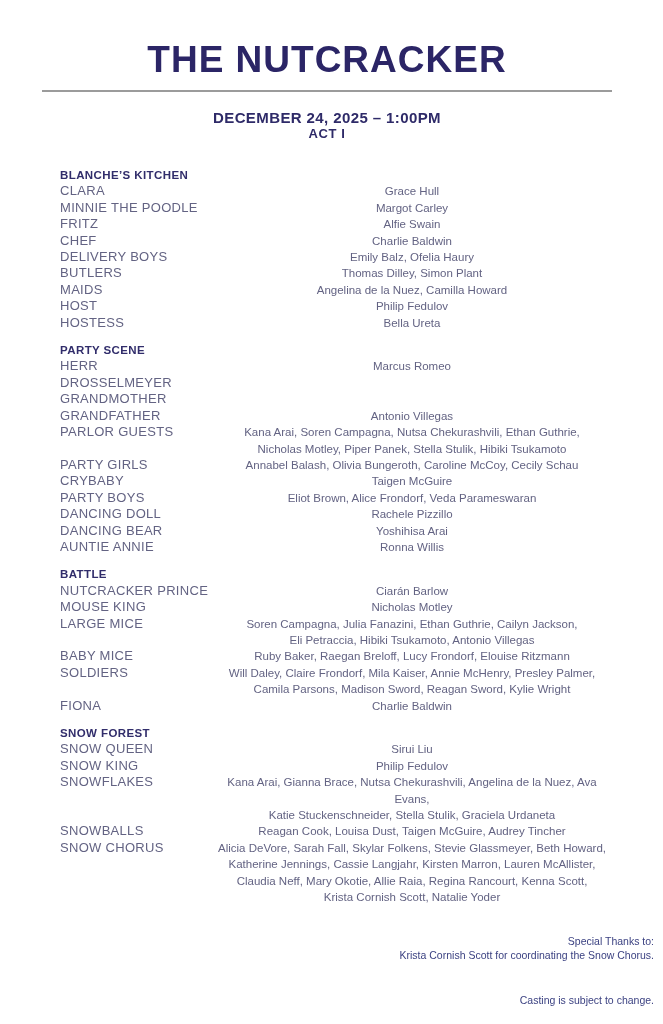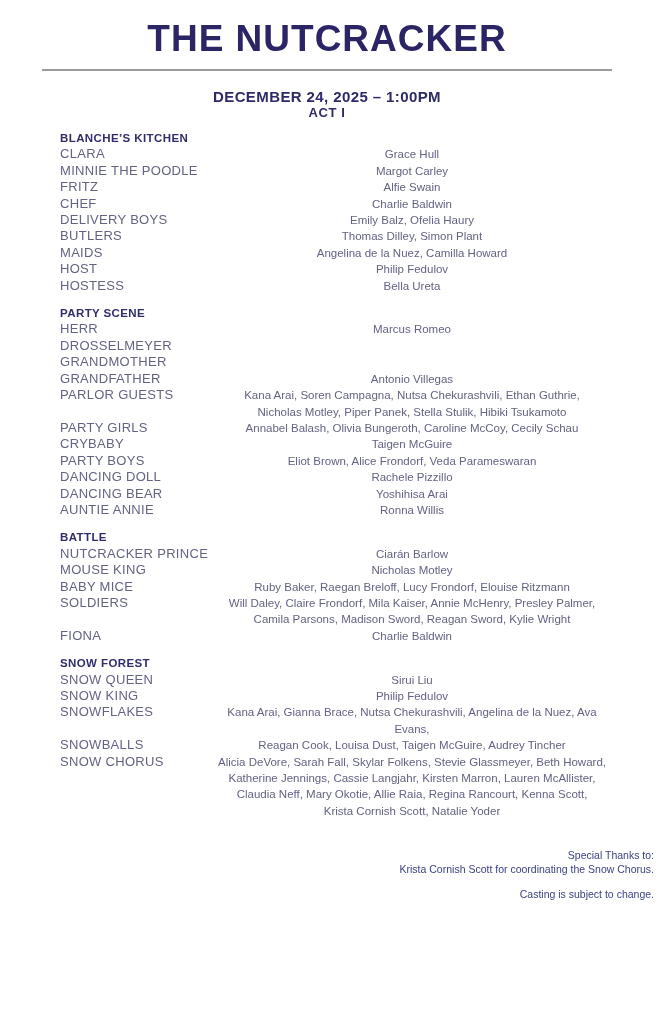--- a/index.html
+++ b/index.html
@@ -11,21 +11,21 @@
     width: 663px;
     height: 1024px;
     font-family: "Liberation Sans", sans-serif;
     color: #636383;
     overflow: hidden;
   }
   .page {
     width: 654px;
     height: 1024px;
     box-sizing: border-box;
-    padding-top: 18px;
+    padding-top: 39px;
   }
   .show-title {
     text-align: center;
     font-size: 37px;
     font-weight: bold;
     letter-spacing: 1px;
     color: #2b2566;
     line-height: 42px;
   }
   .title-rule {
@@ -44,21 +44,21 @@
     color: #2e2a68;
   }
   .act-heading {
     text-align: center;
     font-size: 13px;
     font-weight: bold;
     letter-spacing: 0.6px;
     color: #2e2a68;
   }
   .cast-list {
-    margin-top: 10px;
+    margin-top: 26px;
     padding: 0 40px 0 60px;
   }
   .cast-section {
     margin-top: 11px;
   }
   .cast-section:first-child {
     margin-top: 0;
   }
   .section-heading {
     font-size: 11.5px;
@@ -87,21 +87,21 @@
     text-align: center;
   }
   .footer {
     margin-top: 30px;
     text-align: right;
     font-size: 10.5px;
     color: #3c4282;
     line-height: 13.5px;
   }
   .footer .casting-note {
-    margin-top: 12px;
+    margin-top: 32px;
   }
 </style>
 </head>
 <body>
 
 <div class="page">
   <div class="show-title">THE NUTCRACKER</div>
   <hr class="title-rule">
   <div class="show-datetime">DECEMBER 24, 2025 – 1:00PM</div>
   <div class="act-heading">ACT I</div>
@@ -233,20 +233,27 @@
             <div class="name-line">Ciarán Barlow</div>
           </div>
         </div>
         <div class="cast-row">
           <div class="role">MOUSE KING</div>
           <div class="names">
             <div class="name-line">Nicholas Motley</div>
           </div>
         </div>
         <div class="cast-row">
+          <div class="role">LARGE MICE</div>
+          <div class="names">
+            <div class="name-line">Soren Campagna, Julia Fanazini, Ethan Guthrie, Cailyn Jackson,</div>
+            <div class="name-line">Eli Petraccia, Hibiki Tsukamoto, Antonio Villegas</div>
+          </div>
+        </div>
+        <div class="cast-row">
           <div class="role">BABY MICE</div>
           <div class="names">
             <div class="name-line">Ruby Baker, Raegan Breloff, Lucy Frondorf, Elouise Ritzmann</div>
           </div>
         </div>
         <div class="cast-row">
           <div class="role">SOLDIERS</div>
           <div class="names">
             <div class="name-line">Will Daley, Claire Frondorf, Mila Kaiser, Annie McHenry, Presley Palmer,</div>
             <div class="name-line">Camila Parsons, Madison Sword, Reagan Sword, Kylie Wright</div>
@@ -270,20 +277,21 @@
         <div class="cast-row">
           <div class="role">SNOW KING</div>
           <div class="names">
             <div class="name-line">Philip Fedulov</div>
           </div>
         </div>
         <div class="cast-row">
           <div class="role">SNOWFLAKES</div>
           <div class="names">
             <div class="name-line">Kana Arai, Gianna Brace, Nutsa Chekurashvili, Angelina de la Nuez, Ava Evans,</div>
+            <div class="name-line">Katie Stuckenschneider, Stella Stulik, Graciela Urdaneta</div>
           </div>
         </div>
         <div class="cast-row">
           <div class="role">SNOWBALLS</div>
           <div class="names">
             <div class="name-line">Reagan Cook, Louisa Dust, Taigen McGuire, Audrey Tincher</div>
           </div>
         </div>
         <div class="cast-row">
           <div class="role">SNOW CHORUS</div>

